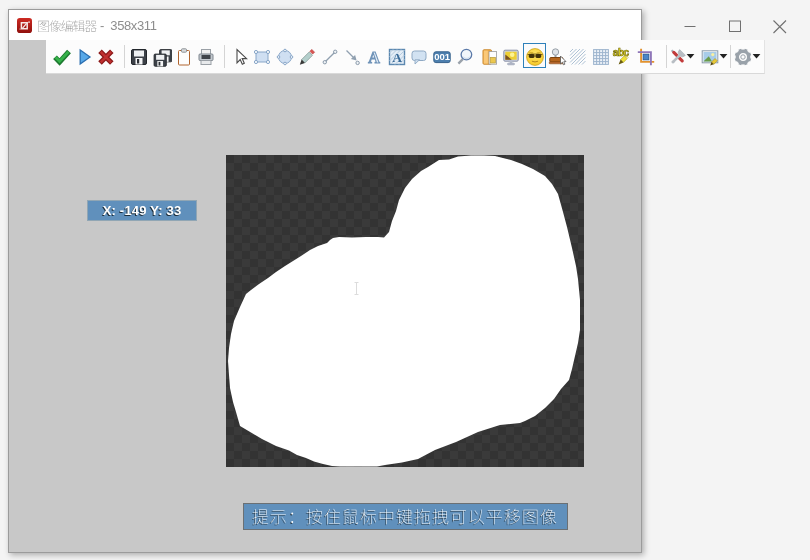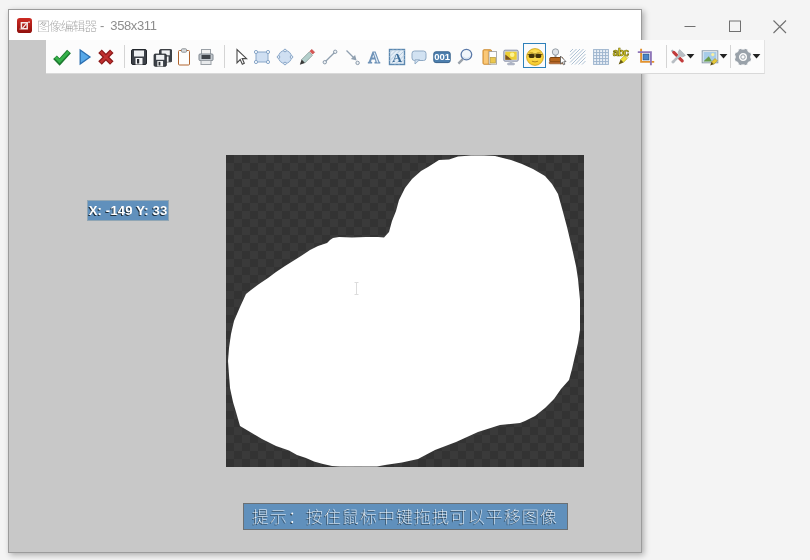--- a/index.html
+++ b/index.html
@@ -8,21 +8,21 @@
 #title{position:absolute;left:27.5px;top:7.5px;height:17px;white-space:nowrap}
 #titlelatin{position:absolute;left:91px;top:7.5px;font-size:13px;color:#8d8d8d;letter-spacing:-0.4px}
 .wbtn{position:absolute;top:0}
 #toolbar{position:absolute;left:46px;top:40px;width:719px;height:34px;background:#fcfcfc;border-bottom:1px solid #d9d9d9;border-right:1px solid #e3e3e3}
 .ic{position:absolute;top:46.5px}
 .vsep{position:absolute;top:45px;width:1px;height:23px;background:#d4d4d4}
 .dar{position:absolute;top:53px}
 #selbox{position:absolute;left:523px;top:43px;width:23px;height:25px;border:1.5px solid #2e80ba;background:#fbfbfb}
 #canvas{position:absolute;left:226px;top:155px;width:358px;height:312px;background-color:#333333;background-image:linear-gradient(45deg,#3a3a3a 25%,transparent 25%,transparent 75%,#3a3a3a 75%),linear-gradient(45deg,#3a3a3a 25%,transparent 25%,transparent 75%,#3a3a3a 75%);background-size:16px 16px;background-position:0 0,8px 8px}
 #blob{position:absolute;left:0;top:0}
-#xybox{position:absolute;left:87px;top:200px;width:82px;height:21px;background:#6090bc;border:1px solid #91a6b4;color:#fff;font-size:13px;font-weight:bold;text-align:center;line-height:19px;text-shadow:-1px 1px 0 #1e2f3c;letter-spacing:0.2px}
+#xybox{position:absolute;left:87px;top:200px;width:110px;height:21px;background:#6090bc;border:1px solid #91a6b4;color:#fff;font-size:13px;font-weight:bold;text-align:center;line-height:19px;text-shadow:-1px 1px 0 #1e2f3c;letter-spacing:0.2px}
 #hintbox{position:absolute;left:243px;top:503px;width:325px;height:27px;background:#6090bc;border:1px solid #6b7074}
 </style></head>
 <body>
 <div id="win">
   <div id="titlebar"></div>
   <svg id="appicon" width="15" height="15" viewBox="0 0 15 15">
     <defs>
         <linearGradient id="gr" x1="0" y1="0" x2="0" y2="1">
           <stop offset="0" stop-color="#cd2a22"></stop>
           <stop offset="1" stop-color="#91110e"></stop>

